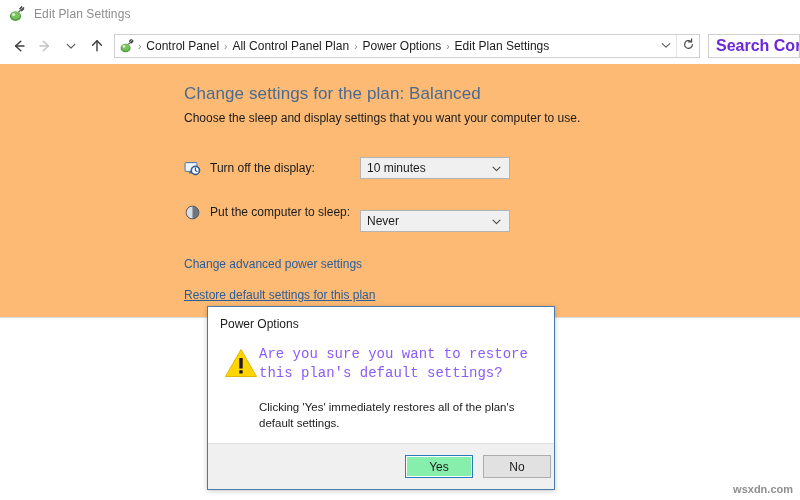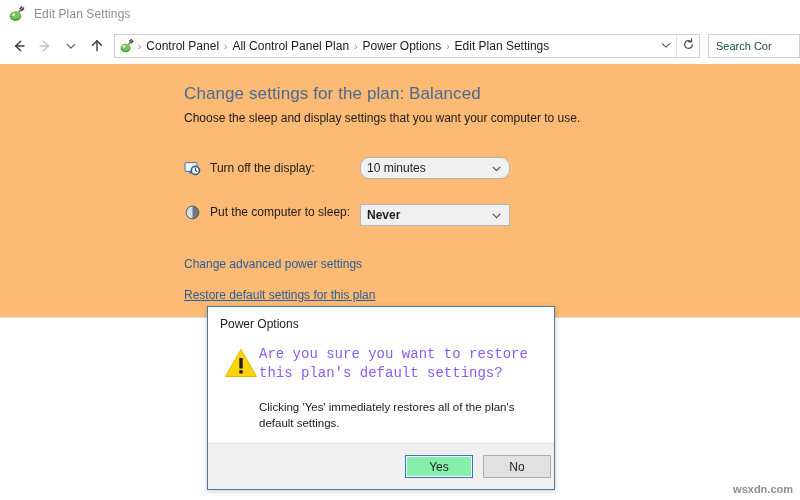--- a/index.html
+++ b/index.html
@@ -122,24 +122,25 @@
     margin-right: 0;
     border: 1px solid #cfcfcf;
     background: #ffffff;
     display: flex;
     align-items: center;
     box-sizing: border-box;
     flex: 0 0 auto;
     overflow: hidden;
   }
   .searchbox span {
-    font-size: 11px;
-    color: #14532d;
+    font-size: 16px;
+    color: #6d28d9;
     padding-left: 7px;
     white-space: nowrap;
+    font-weight: bold;
   }
 
   
   .content {
     position: absolute;
     left: 0; top: 64px;
     width: 800px;
     height: 254px;
     background: #fdba74;
     box-sizing: border-box;
@@ -185,22 +186,22 @@
     left: 360px;
     width: 150px;
     height: 22px;
     border: 1px solid #b4b4b4;
     background: #f0f0f0;
     box-sizing: border-box;
     display: flex;
     align-items: center;
     justify-content: space-between;
   }
-  .combo.c1 { top: 93px; border-radius: 9px; }
-  .combo.c2 { top: 140px; font-weight: bold; }
+  .combo.c1 { top: 93px; }
+  .combo.c2 { top: 146px; }
   .combo-text {
     font-size: 12px;
     color: #1b1b1b;
     padding-left: 6px;
     white-space: nowrap;
   }
   .combo-arrow {
     width: 18px;
     display: flex;
     align-items: center;

